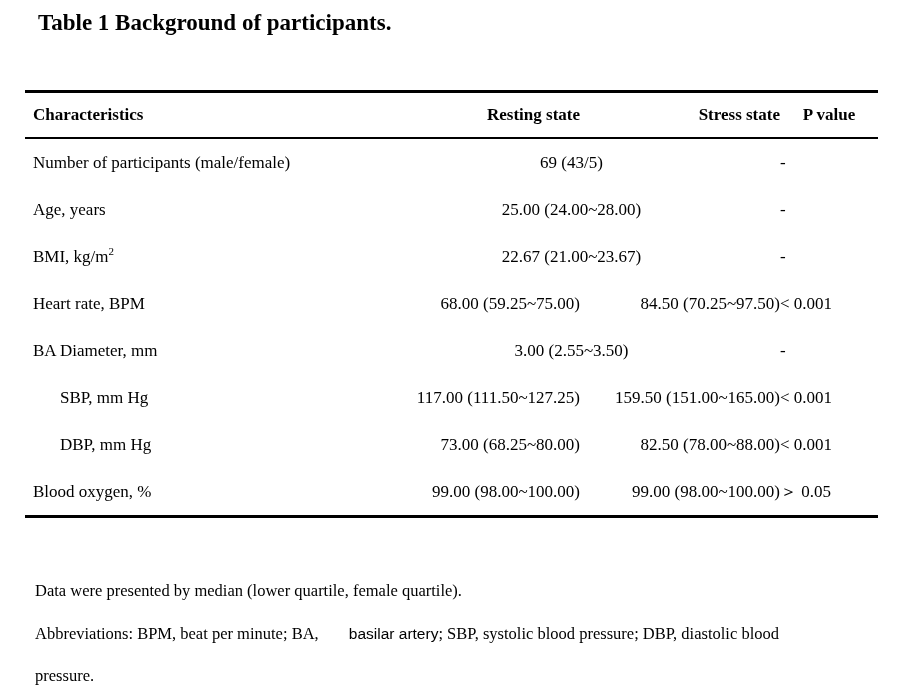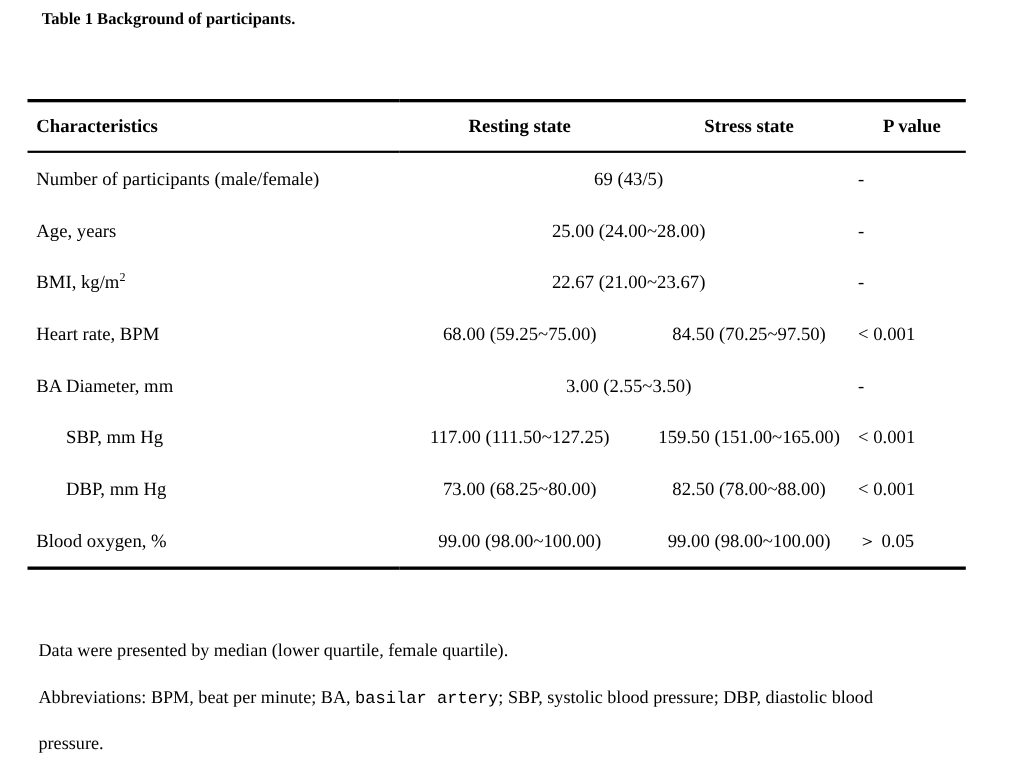--- a/index.html
+++ b/index.html
@@ -13,21 +13,21 @@
     height: 697px;
     background: #ffffff;
     color: #000000;
     font-family: "Liberation Serif", serif;
     overflow: hidden;
   }
   .title {
     position: absolute;
     left: 38px;
     top: 10px;
-    font-size: 15px;
+    font-size: 23px;
     font-weight: bold;
     white-space: nowrap;
   }
   table.bg-table {
     position: absolute;
     left: 25px;
     top: 90px;
     width: 853px;
     border-collapse: collapse;
     border-top: 3px solid #000000;
@@ -42,40 +42,41 @@
     vertical-align: middle;
     padding: 0;
   }
   table.bg-table tbody td {
     height: 47px;
     vertical-align: middle;
     padding: 0;
   }
   .c1 { text-align: left; padding-left: 8px !important; }
   .c1.indent { padding-left: 35px !important; }
-  .c2, .c3 { text-align: center; padding-left: 2px !important; }
+  .c2, .c3 { text-align: right; padding-left: 2px !important; }
   .c4 { }
   .combined { text-align: center; }
   sup.unit-sup {
     font-size: 11px;
     vertical-align: super;
     line-height: 0;
   }
   .footnote {
     position: absolute;
     left: 35px;
     font-size: 16.5px;
     white-space: nowrap;
   }
   .fn1 { top: 581px; }
   .fn2 { top: 624px; }
   .fn3 { top: 666px; }
   .sans-segment {
-    font-family: Liberation Mono, monospace;
+    font-family: Liberation Sans, sans-serif;
     font-size: 15.5px;
+    margin-left: 26px;
   }
 </style>
 </head>
 <body>
 
 <div class="page">
 
   <div class="title">Table 1 Background of participants.</div>
 
   <table class="bg-table">

